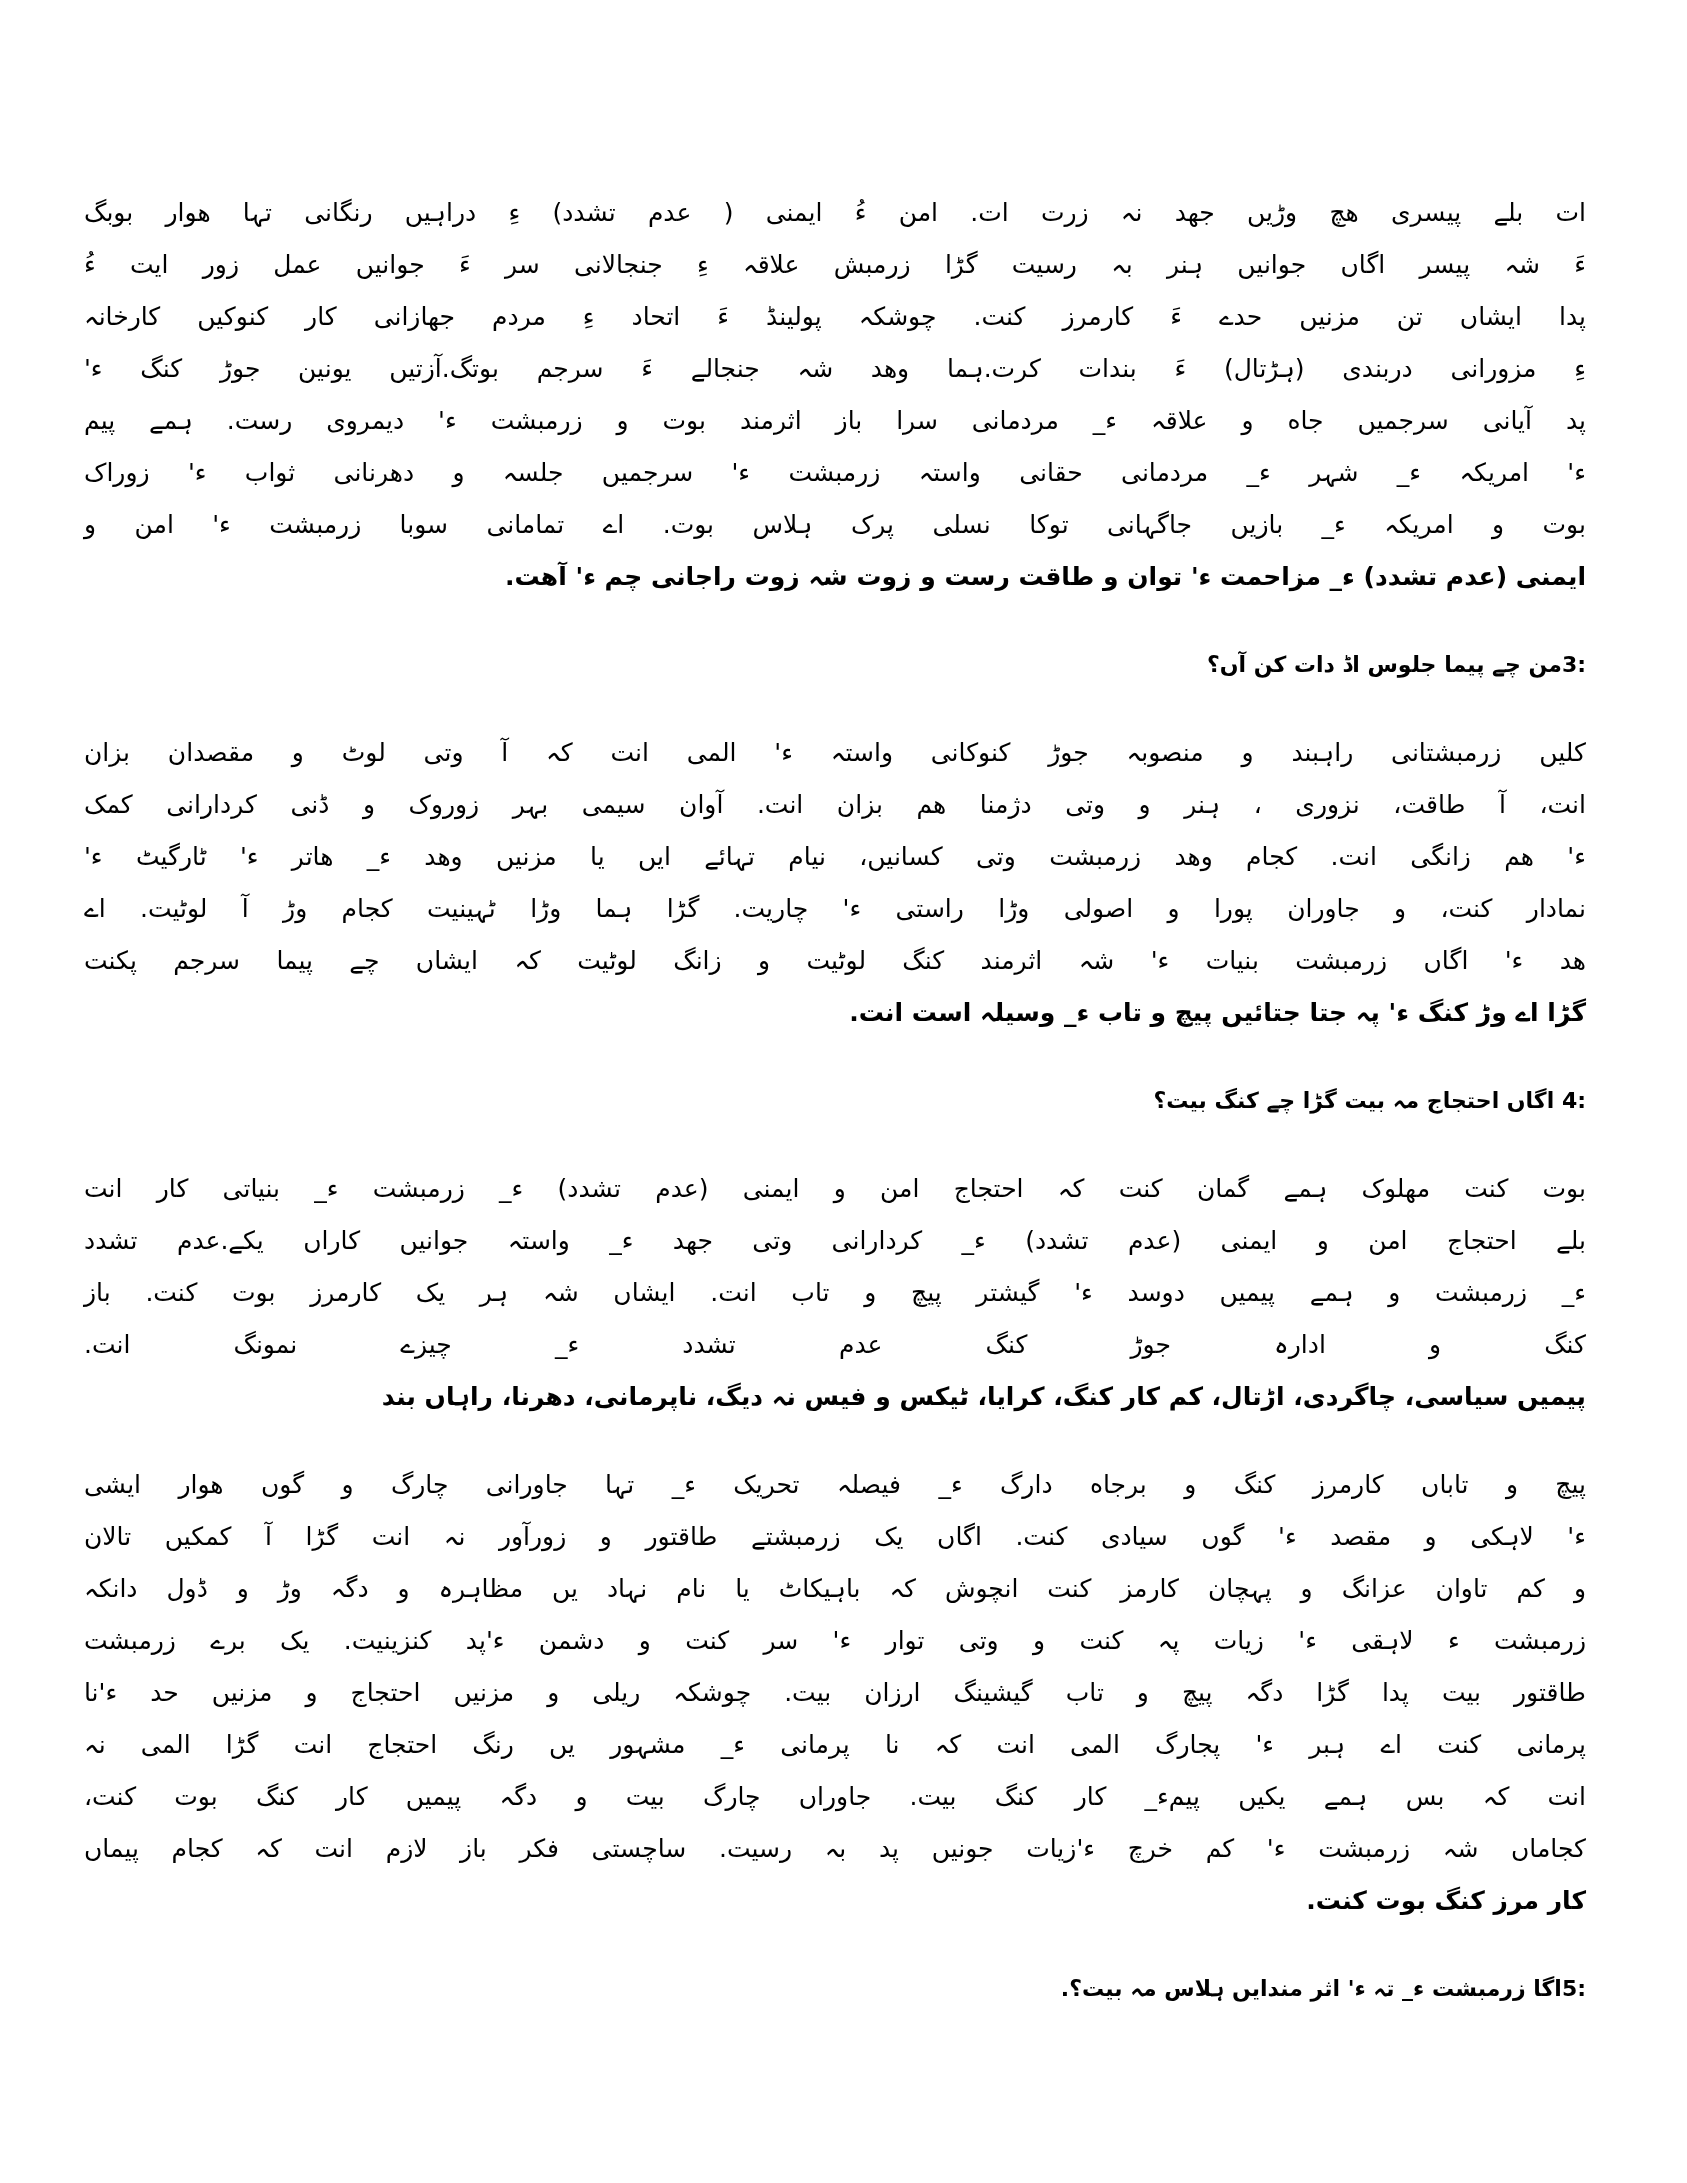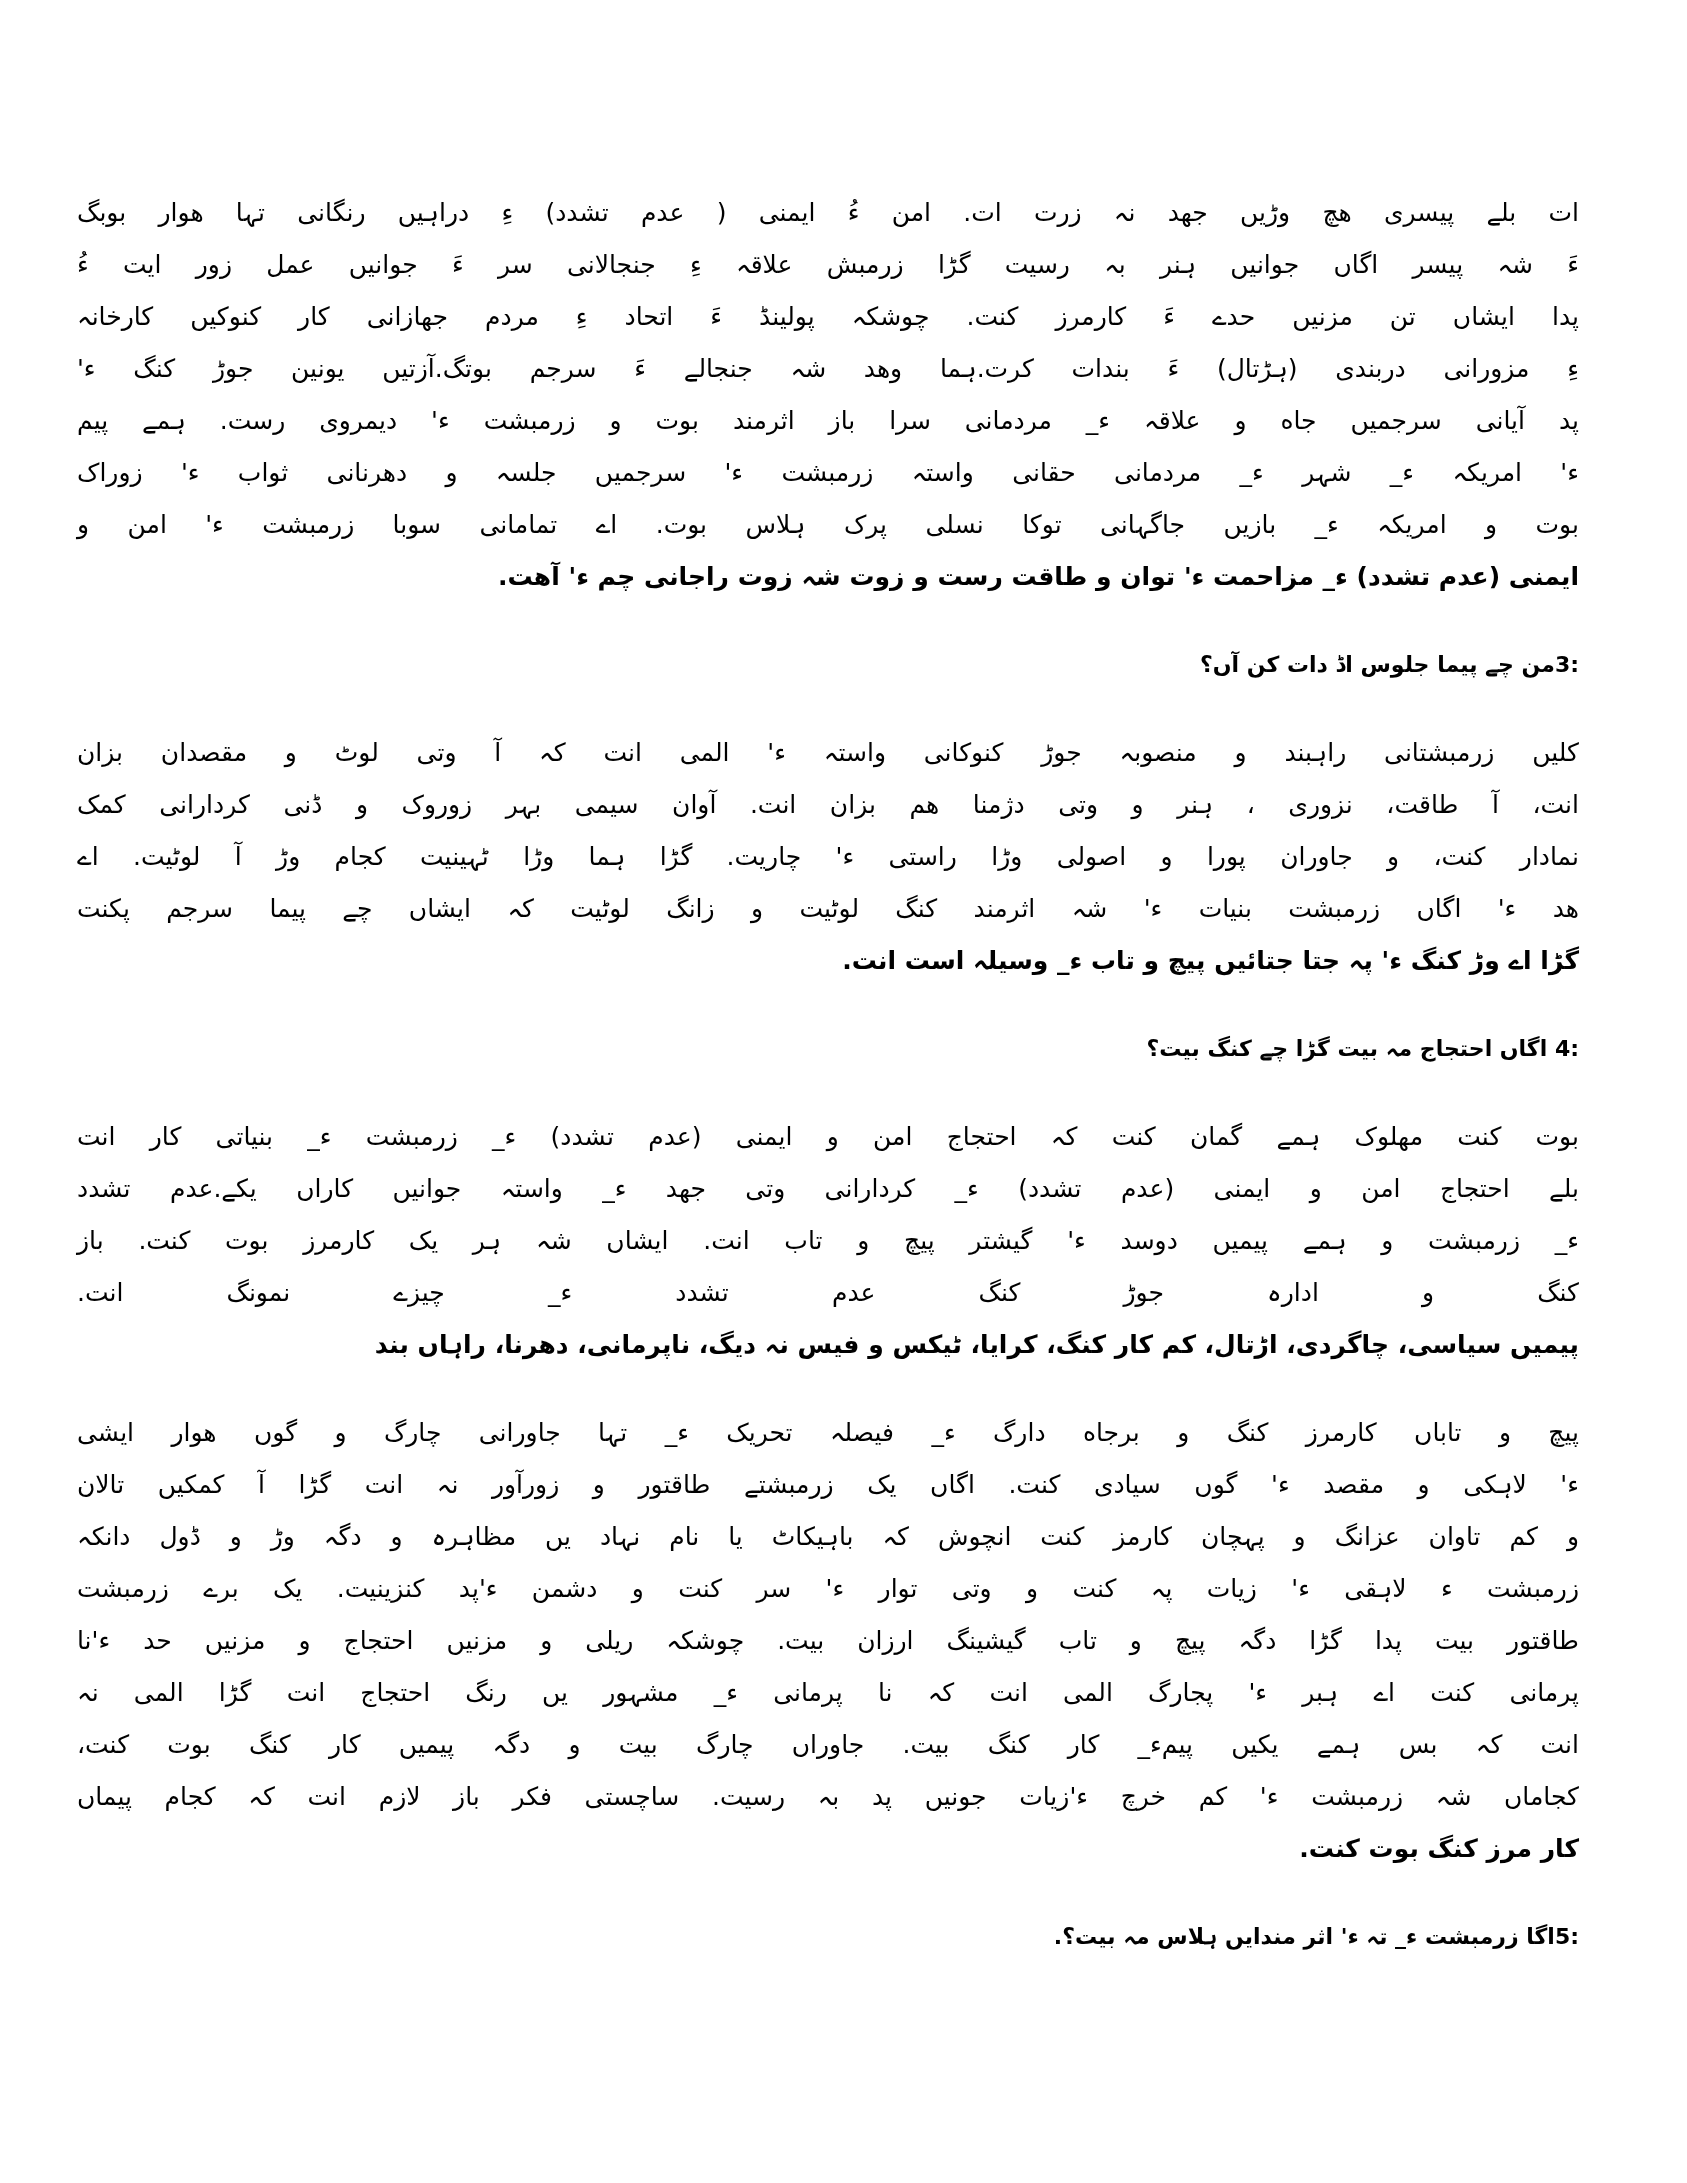--- a/index.html
+++ b/index.html
@@ -11,21 +11,21 @@
     position: relative;
     width: 1687px;
     height: 2183px;
     margin: 0 auto;
     background: #ffffff;
     overflow: hidden;
   }
   .content {
     position: absolute;
     top: 187px;
-    right: 108px;
+    right: 101px;
     width: 1502px;
     direction: rtl;
     font-family: "DejaVu Sans", sans-serif;
     font-size: 25px;
     line-height: 52px;
     color: #000000;
   }
   .block + .block {
     margin-top: 36px;
   }
@@ -63,20 +63,21 @@
         <div class="line">ء' امریکہ ء_ شہر ء_ مردمانی حقانی واستہ زرمبشت ء' سرجمیں جلسہ و دهرنانی ثواب ء' زوراک</div>
         <div class="line">بوت و امریکہ ء_ بازیں جاگہانی توکا نسلی پرک ہلاس بوت. اے تمامانی سوبا زرمبشت ء' امن و</div>
         <div class="line">ایمنی (عدم تشدد) ء_ مزاحمت ء' توان و طاقت رست و زوت شہ زوت راجانی چم ء' آهت.</div>
       </div>
 
     <div class="block heading">:3من چے پیما جلوس اڈ دات کن آں؟</div>
 
     <div class="block para">
         <div class="line">کلیں زرمبشتانی راہبند و منصوبہ جوڑ کنوکانی واستہ ء' المی انت کہ آ وتی لوٹ و مقصدان بزان</div>
         <div class="line">انت، آ طاقت، نزوری ، ہنر و وتی دژمنا هم بزان انت. آوان سیمی بہر زوروک و ڈنی کردارانی کمک</div>
+        <div class="line">ء' هم زانگی انت. کجام وهد زرمبشت وتی کسانیں، نیام تہائے ایں یا مزنیں وهد ء_ هاتر ء' ٹارگیٹ ء'</div>
         <div class="line">نمادار کنت، و جاوران پورا و اصولی وڑا راستی ء' چاریت. گڑا ہما وڑا ٹہینیت کجام وڑ آ لوٹیت. اے</div>
         <div class="line">هد ء' اگاں زرمبشت بنیات ء' شہ اثرمند کنگ لوٹیت و زانگ لوٹیت کہ ایشاں چے پیما سرجم پکنت</div>
         <div class="line">گڑا اے وڑ کنگ ء' پہ جتا جتائیں پیچ و تاب ء_ وسیلہ است انت.</div>
       </div>
 
     <div class="block heading">:4 اگاں احتجاج مہ بیت گڑا چے کنگ بیت؟</div>
 
     <div class="block para">
         <div class="line">بوت کنت مهلوک ہمے گمان کنت کہ احتجاج امن و ایمنی (عدم تشدد) ء_ زرمبشت ء_ بنیاتی کار انت</div>
         <div class="line">بلے احتجاج امن و ایمنی (عدم تشدد) ء_ کردارانی وتی جهد ء_ واستہ جوانیں کاراں یکے.عدم تشدد</div>

